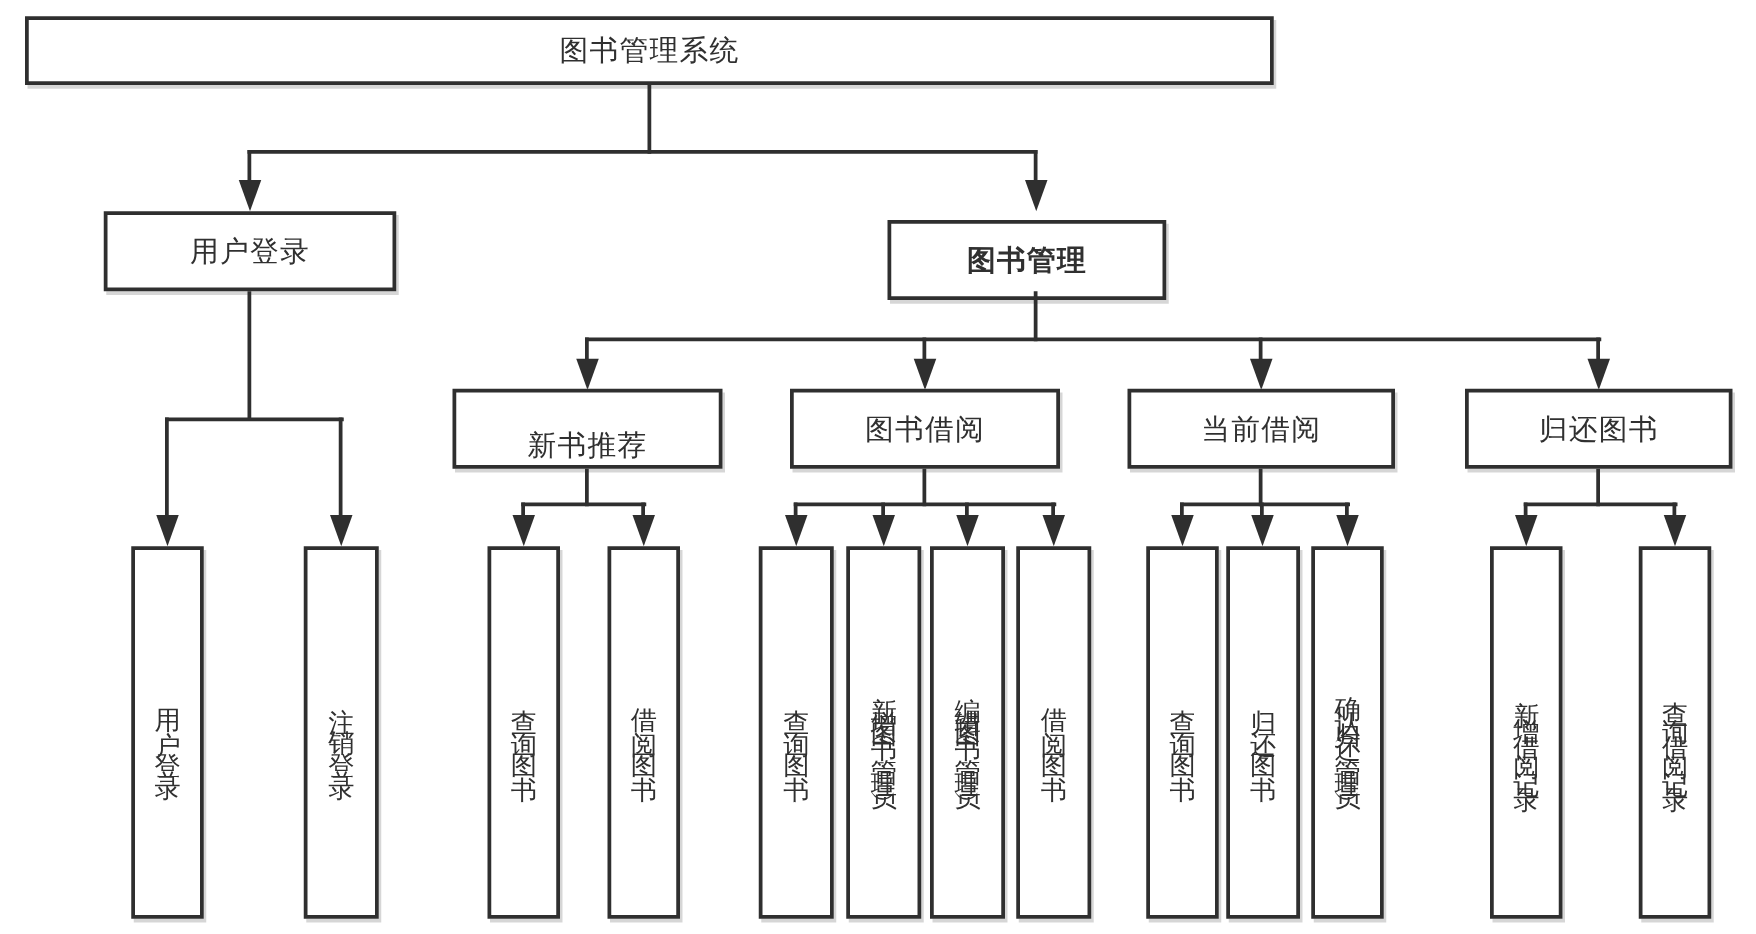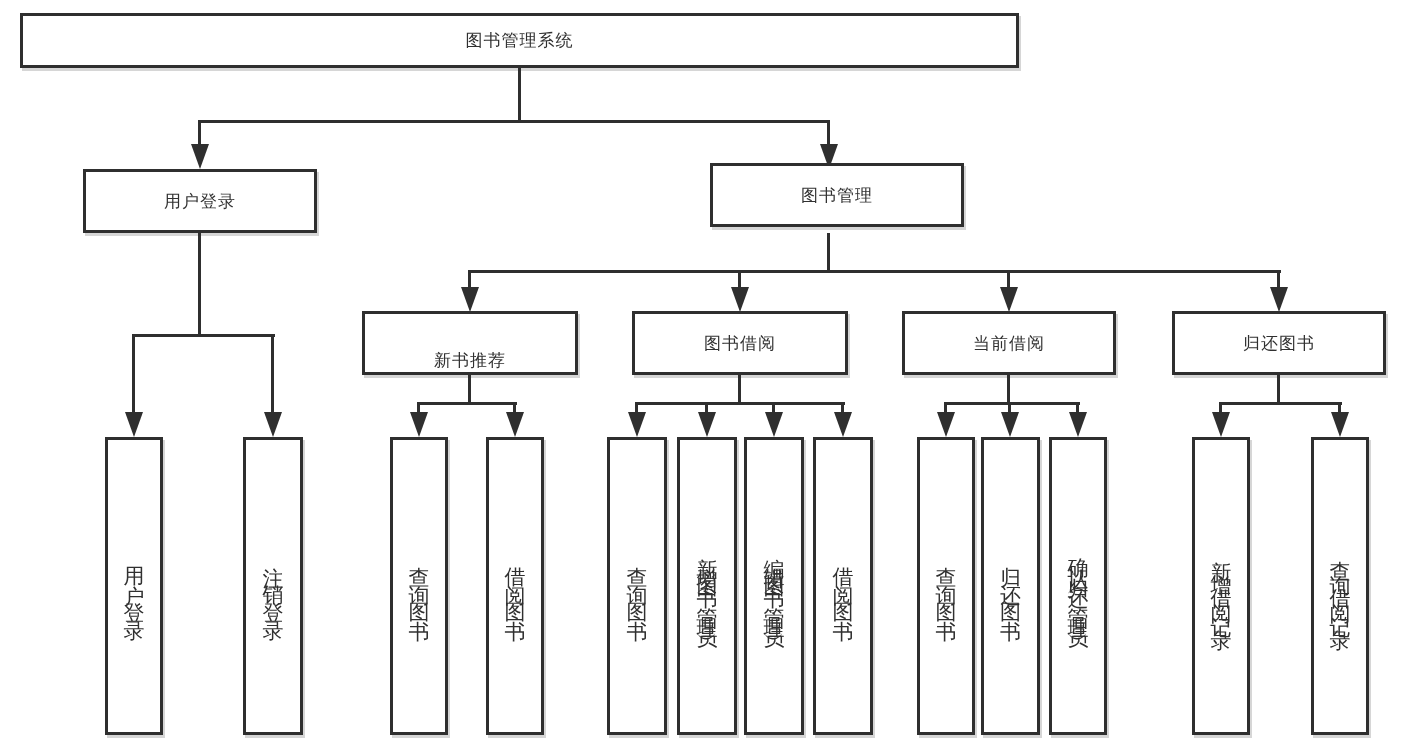--- a/index.html
+++ b/index.html
@@ -19,21 +19,21 @@
     box-sizing:border-box;
     border:3px solid #2f2f2f;
     background:#ffffff;
     box-shadow:2px 3px 0 rgba(0,0,0,0.16);
     display:flex;
     align-items:center;
     justify-content:center;
     color:#303030;
   }
   .hlabel{
-    font-size:17px;
+    font-size:23px;
     letter-spacing:1px;
     white-space:nowrap;
   }
   .vlabel{
     writing-mode:vertical-rl;
     text-orientation:mixed;
     font-size:21px;
     color:#303030;
     white-space:nowrap;
   }
@@ -75,21 +75,21 @@
   <div class="vline" style="left:518px;top:68px;height:55px;"></div>
   <div class="hline" style="left:198px;top:120px;width:632px;"></div>
   <div class="vline" style="left:198px;top:120px;height:28px;"></div>
   <div class="ah" style="left:191px;top:144px;"></div>
   <div class="vline" style="left:827px;top:120px;height:28px;"></div>
   <div class="ah" style="left:820px;top:144px;"></div>
 
   <div class="box" style="left:83px;top:169px;width:234px;height:64px;">
     <span class="hlabel">用户登录</span>
   </div>
-  <div class="box" style="left:710px;top:163px;width:254px;height:64px;">
+  <div class="box" style="left:710px;top:176px;width:223px;height:64px;font-weight:bold;">
     <span class="hlabel">图书管理</span>
   </div>
 
   <div class="vline" style="left:198px;top:233px;height:103px;"></div>
   <div class="hline" style="left:132px;top:334px;width:143px;"></div>
   <div class="vline" style="left:132px;top:334px;height:80px;"></div>
   <div class="ah" style="left:125px;top:412px;"></div>
   <div class="vline" style="left:271px;top:334px;height:80px;"></div>
   <div class="ah" style="left:264px;top:412px;"></div>
 

